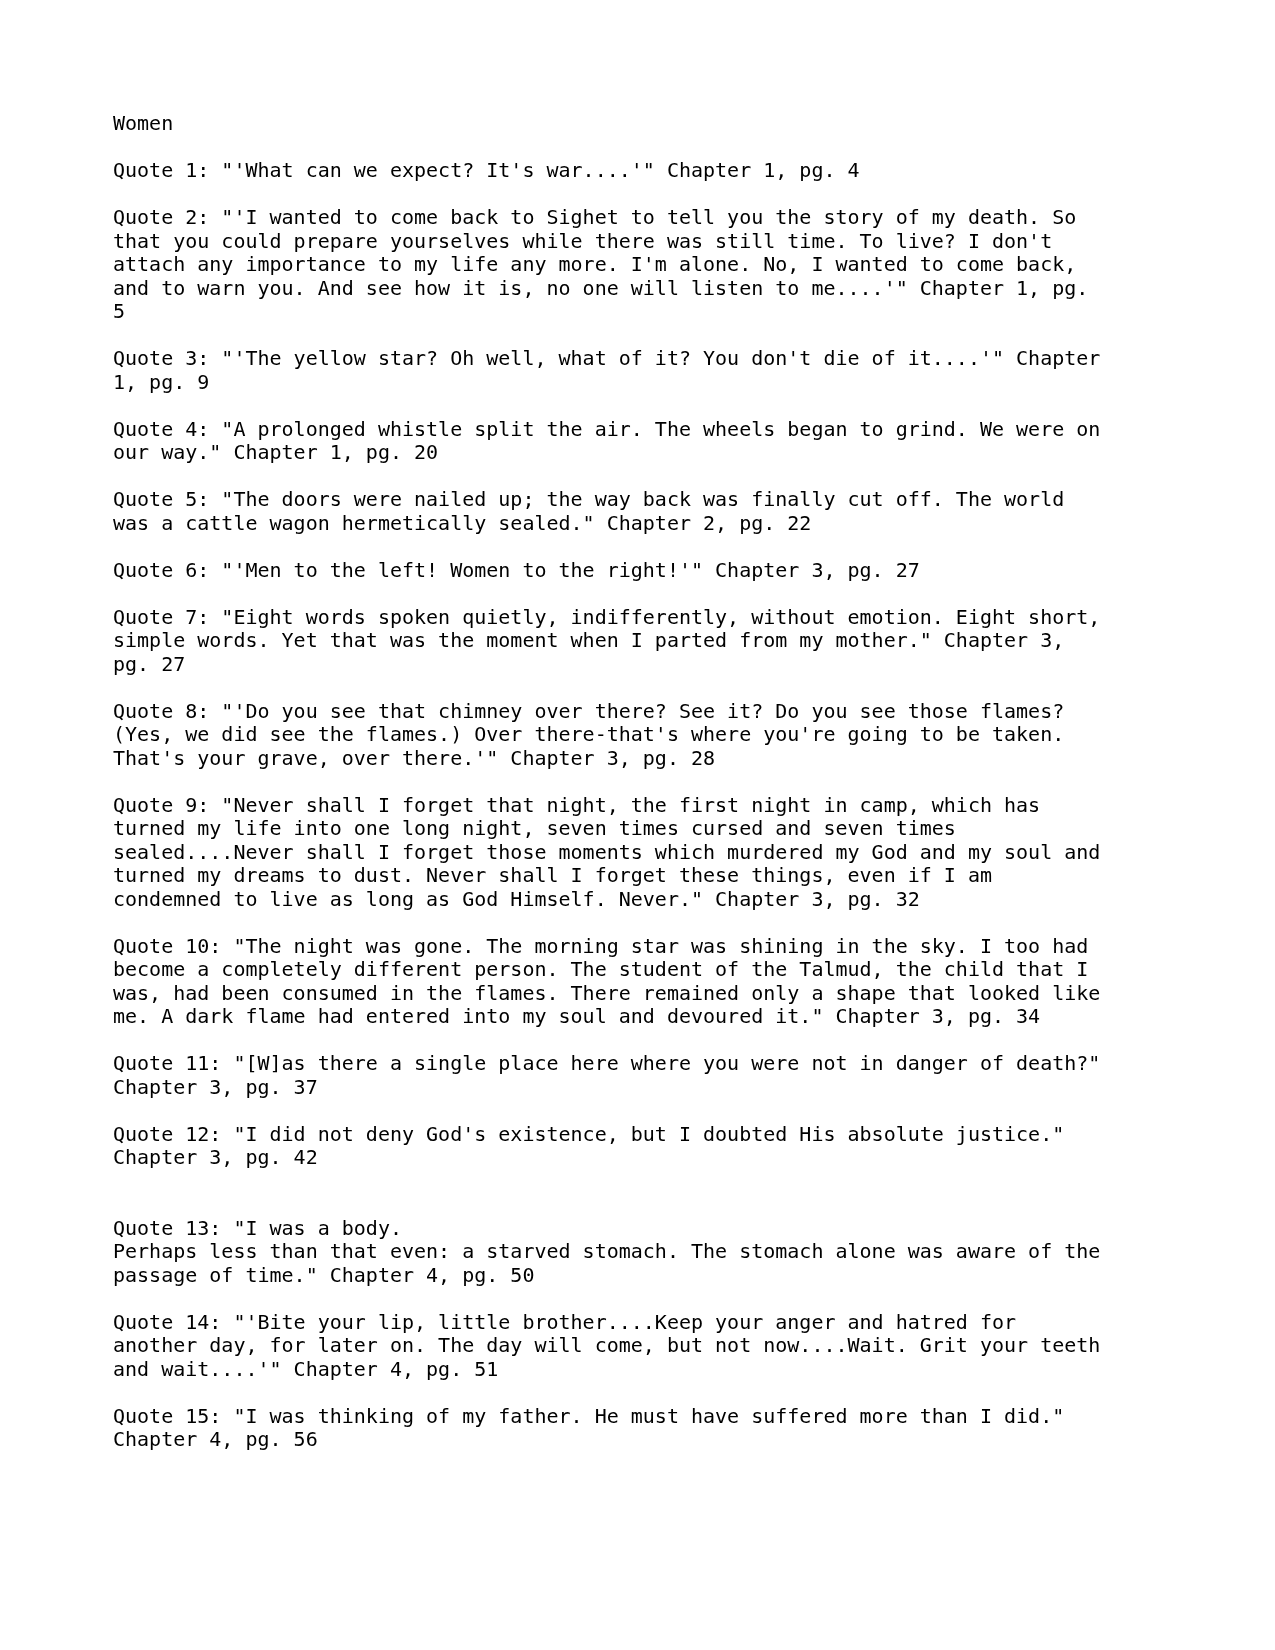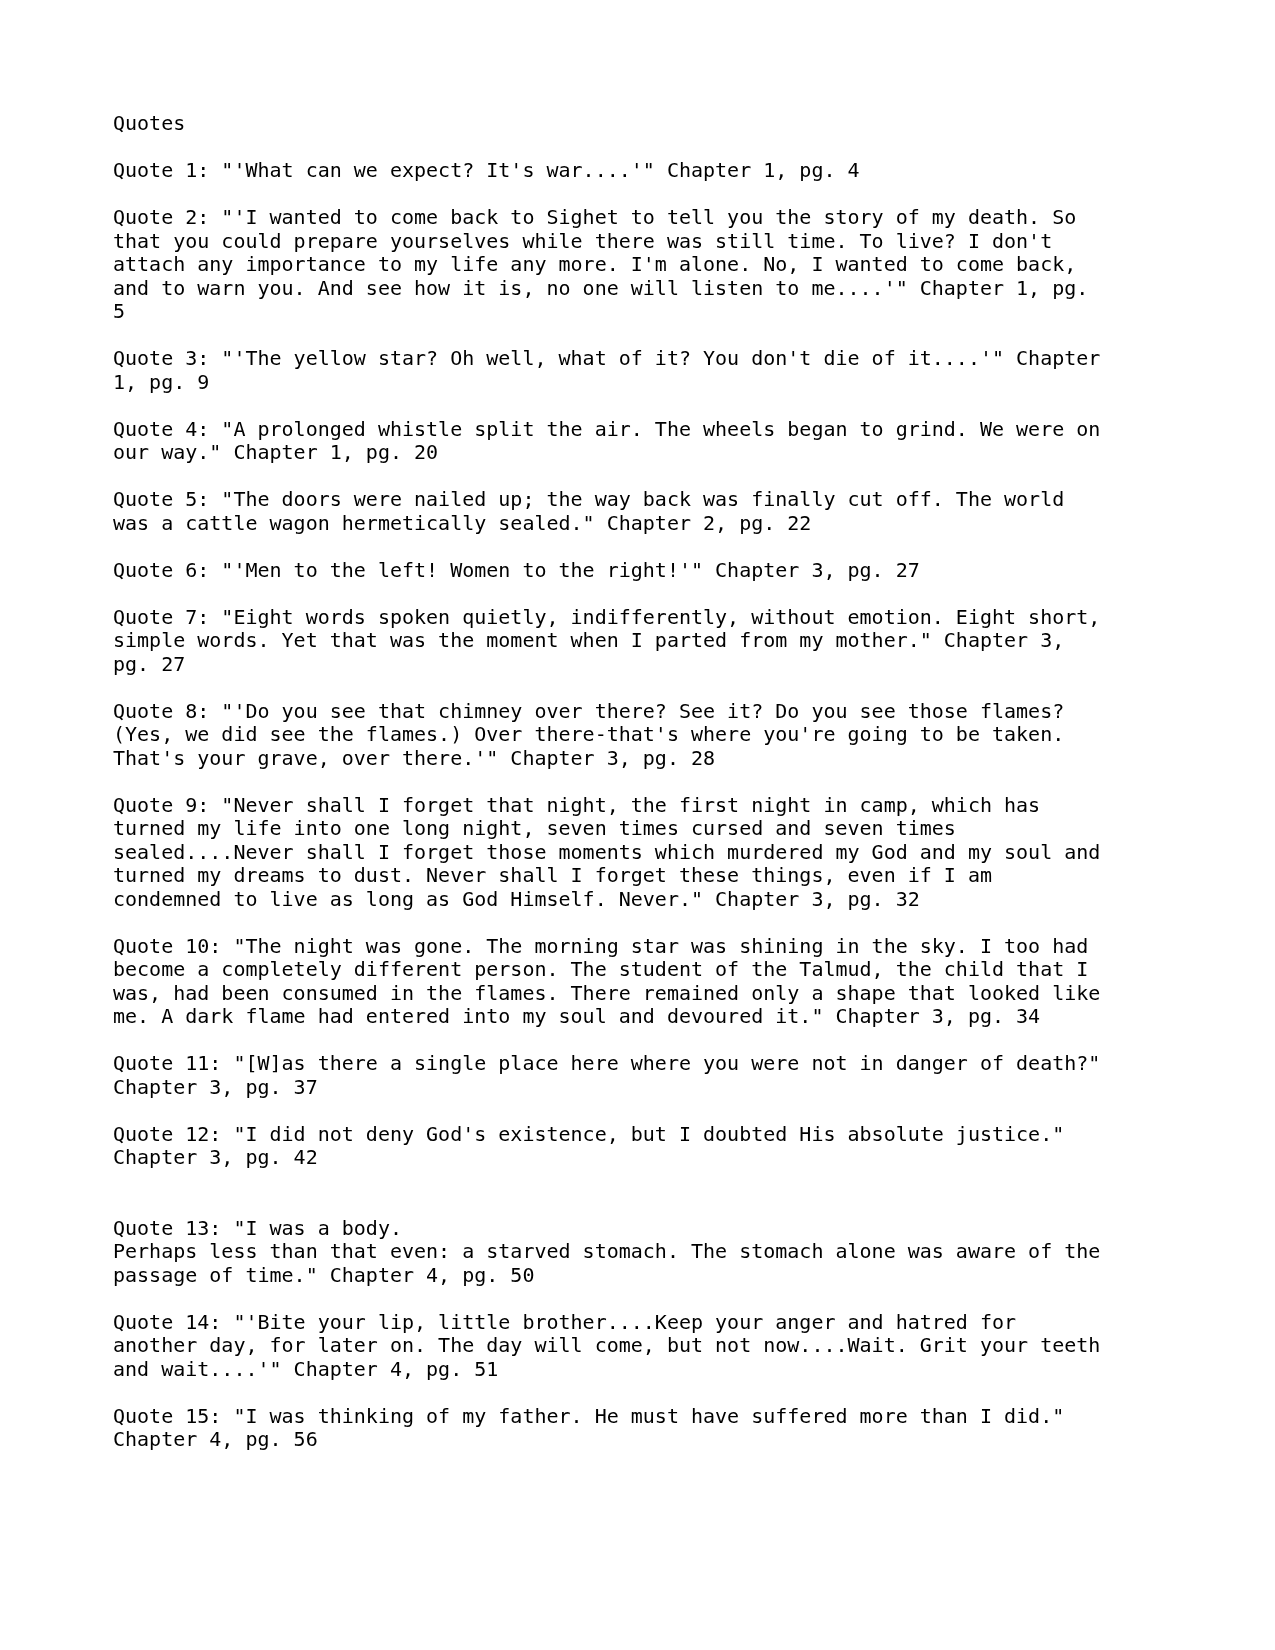--- a/index.html
+++ b/index.html
@@ -32,21 +32,21 @@
     white-space: pre-wrap;
   }
   .gap2 {
     margin-top: 47px; 
   }
 </style>
 </head>
 <body>
 
 <div class="page">
-  <p class="title">Quotes</p>
+  <p class="title">Women</p>
   <p class="para">Quote 1: "'What can we expect? It's war....'" Chapter 1, pg. 4</p>
   <p class="para">Quote 2: "'I wanted to come back to Sighet to tell you the story of my death. So
 that you could prepare yourselves while there was still time. To live? I don't
 attach any importance to my life any more. I'm alone. No, I wanted to come back,
 and to warn you. And see how it is, no one will listen to me....'" Chapter 1, pg.
 5</p>
   <p class="para">Quote 3: "'The yellow star? Oh well, what of it? You don't die of it....'" Chapter
 1, pg. 9</p>
   <p class="para">Quote 4: "A prolonged whistle split the air. The wheels began to grind. We were on
 our way." Chapter 1, pg. 20</p>

